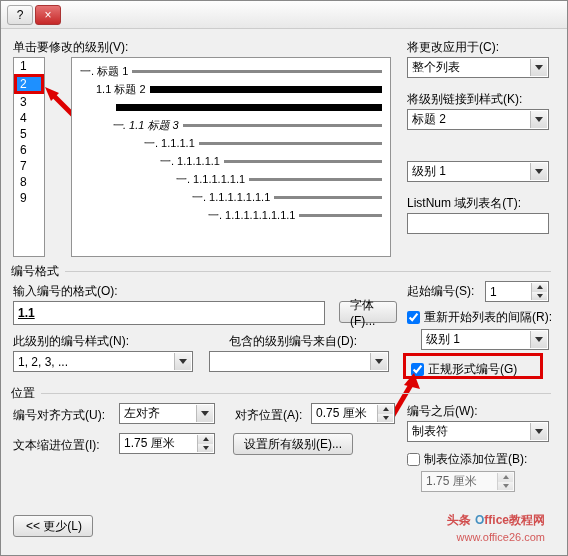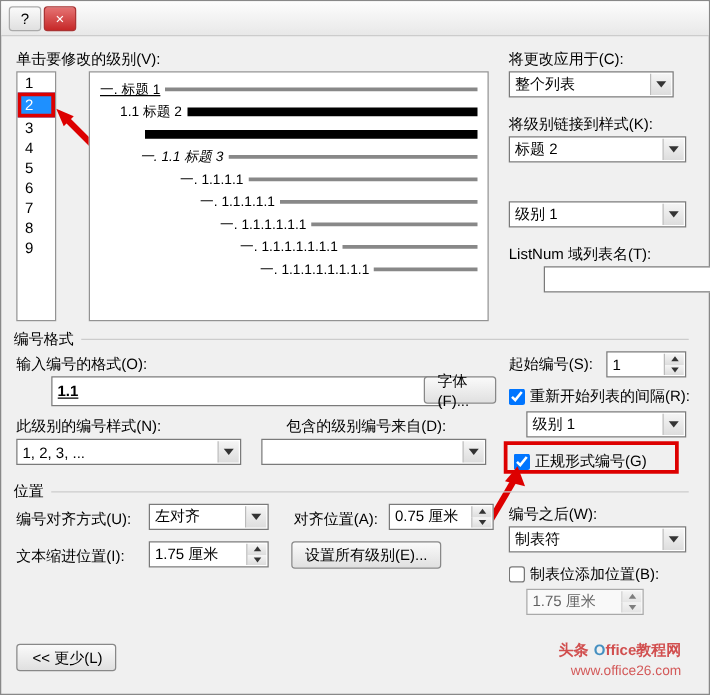--- a/index.html
+++ b/index.html
@@ -15,21 +15,21 @@
   .listbox .item{padding:1px 6px;cursor:default;}
   .listbox .item.sel{background:#1e90ff;color:#fff;border:3px solid #d00;box-sizing:border-box;padding:0 3px;}
   .preview{position:absolute;left:60px;top:22px;width:320px;height:200px;border:1px solid #939393;background:#fff;padding:6px 8px;overflow:hidden;}
   .preview .row{display:flex;align-items:center;margin-bottom:4px;height:14px;}
   .preview .num{white-space:pre;font-size:11px;margin-right:4px;}
   .preview .bar{flex:1;height:3px;background:#888;}
   .preview .bar.b{height:7px;background:#000;}
   .dd{position:absolute;height:21px;border:1px solid #7a7a7a;background:#fff;display:flex;align-items:center;padding:0 4px;}
   .dd .arrow{position:absolute;right:1px;top:1px;bottom:1px;width:17px;border-left:1px solid #bbb;background:linear-gradient(#f5f5f5,#ddd);display:flex;align-items:center;justify-content:center;}
   .dd .arrow::after{content:"";border-left:4px solid transparent;border-right:4px solid transparent;border-top:5px solid #333;}
-  .txt{position:absolute;height:21px;border:1px solid #7a7a7a;background:#fff;padding:2px 4px;margin-left:28px;}
+  .txt{position:absolute;height:21px;border:1px solid #7a7a7a;background:#fff;padding:2px 4px;}
   .btn{position:absolute;height:22px;border:1px solid #888;background:linear-gradient(#fafafa,#e0e0e0);border-radius:3px;display:flex;align-items:center;justify-content:flex-end;padding:0 10px;}
   .spin{position:absolute;height:21px;border:1px solid #7a7a7a;background:#fff;display:flex;align-items:center;padding:0 4px;}
   .spin .sarrow{position:absolute;right:1px;top:1px;bottom:1px;width:16px;display:flex;flex-direction:column;}
   .spin .sarrow div{flex:1;border-left:1px solid #bbb;background:linear-gradient(#f5f5f5,#ddd);display:flex;align-items:center;justify-content:center;}
   .spin .sarrow div::after{content:"";border-left:3px solid transparent;border-right:3px solid transparent;}
   .spin .sarrow .up::after{border-bottom:4px solid #333;}
   .spin .sarrow .dn::after{border-top:4px solid #333;}
   .chk{position:absolute;display:flex;align-items:center;}
   .chk input{margin:0 4px 0 0;}
   .groupline{position:absolute;height:1px;background:#ccc;}
@@ -67,21 +67,21 @@
         <div class="item">8</div>
         <div class="item">9</div>
       </div>
 
     <svg class="redarrow" style="left:30px;top:48px;" width="40" height="40">
       <polygon points="4,4 18,10 10,18" fill="#d00"></polygon>
       <line x1="12" y1="12" x2="34" y2="34" stroke="#d00" stroke-width="5"></line>
     </svg>
 
     <div class="preview" id="previewPane">
-        <div class="row" style="padding-left: 0px; text-decoration: underline;">
+        <div class="row" style="padding-left: 0px;">
           <span class="num">一. 标题 1</span>
           <div class="bar"></div>
         </div>
         <div class="row" style="padding-left: 16px;">
           <span class="num">1.1 标题 2</span>
           <div class="bar b"></div>
         </div>
         <div class="row" style="padding-left: 32px;">
           <span class="num"></span>
           <div class="bar b"></div>
@@ -106,21 +106,21 @@
           <span class="num">一. 1.1.1.1.1.1.1</span>
           <div class="bar"></div>
         </div>
         <div class="row" style="padding-left: 128px;">
           <span class="num">一. 1.1.1.1.1.1.1.1</span>
           <div class="bar"></div>
         </div>
       </div>
 
     <div class="lbl" style="left:396px;top:4px;">将更改应用于(C):</div>
-    <div class="dd" style="left:396px;top:22px;width:132px;">
+    <div class="dd" style="left:396px;top:22px;width:142px;">
         <span>整个列表</span>
         <div class="arrow"></div>
       </div>
 
     <div class="lbl" style="left:396px;top:56px;">将级别链接到样式(K):</div>
     <div class="dd" style="left:396px;top:74px;width:142px;">
         <span>标题 2</span>
         <div class="arrow"></div>
       </div>
 

